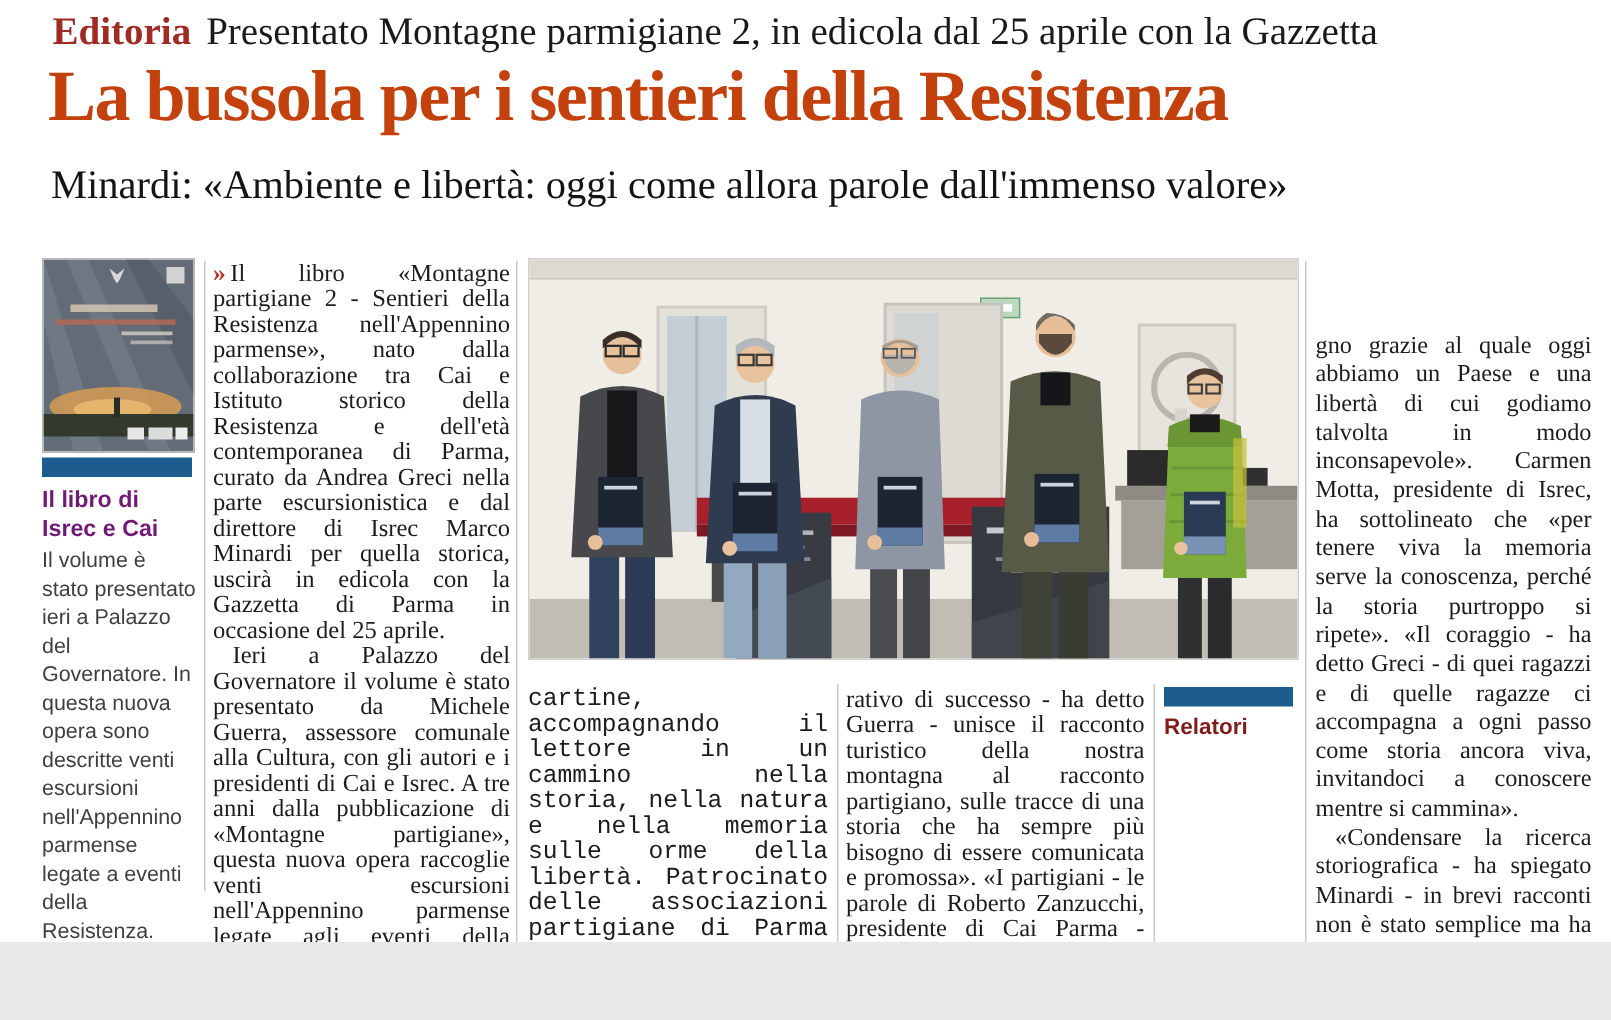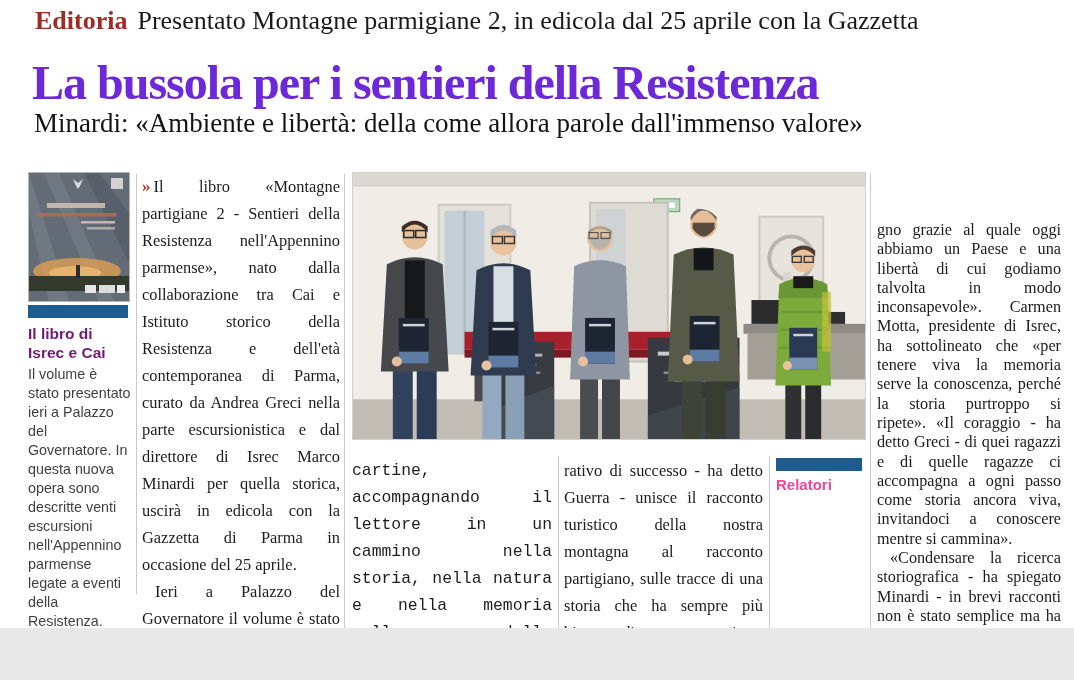--- a/index.html
+++ b/index.html
@@ -2,55 +2,55 @@
 <html><head>
 <meta charset="utf-8">
 <style>
   html,body{margin:0;padding:0;background:#e8e8e8;}
   #page{position:relative;width:1074px;height:628px;background:#ffffff;overflow:hidden;
         font-family:"Liberation Serif",serif;color:#1a1a1a;}
   
   .kicker{position:absolute;left:35px;top:6px;font-size:26px;white-space:nowrap;}
   .kicker .lbl{color:#9e2b24;font-weight:bold;margin-right:10px;}
   .headline{position:absolute;left:32px;top:40px;width:1020px;font-size:48px;font-weight:bold;
-            letter-spacing:-1px;color:#6d28d9;line-height:1.05;white-space:nowrap;margin-top:18px;}
+            letter-spacing:-1px;color:#c2410c;line-height:1.05;white-space:nowrap;}
   .subhead{position:absolute;left:34px;top:108px;width:1020px;font-size:27px;color:#141414;white-space:nowrap;}
   
   .vrule{position:absolute;width:1px;background:#c9c9c9;}
   
   .sidebar{position:absolute;left:28px;top:172px;width:104px;font-family:"Liberation Sans",sans-serif;}
   .cover{width:100px;height:128px;display:block;border:1px solid #b5b5b5;}
   .bluebar{width:100px;height:13px;background:#1c5c8f;margin-top:3px;}
   .sb-title{font-size:15.5px;font-weight:bold;color:#701a75;line-height:19px;margin-top:6px;}
   .sb-body{font-size:14.3px;color:#3f3f3f;line-height:19px;margin-top:3px;}
   
-  .col{position:absolute;font-size:16.4px;line-height:27px;text-align:justify;color:#1c1c1c;}
+  .col{position:absolute;font-size:16.4px;line-height:17px;text-align:justify;color:#1c1c1c;}
   .col p{margin:0;}
   .col p.ind{text-indent:13px;}
   .lead-mark{color:#b5342c;font-weight:bold;font-size:17px;letter-spacing:-2px;margin-right:5px;}
   
   .photo{position:absolute;left:352px;top:172px;width:514px;height:268px;border:1px solid #d0d0d0;
          box-sizing:border-box;background:#efece6;}
   .photo svg{display:block;width:100%;height:100%;}
   
   .caption{position:absolute;left:776px;top:458px;width:90px;font-family:"Liberation Sans",sans-serif;}
   .caption .bluebar{width:86px;height:13px;margin-top:0;}
-  .cap-title{font-size:15px;font-weight:bold;color:#ec4899;line-height:18px;margin-top:5px;}
+  .cap-title{font-size:15px;font-weight:bold;color:#7f1d1d;line-height:18px;margin-top:5px;}
   .cap-body{font-size:13.8px;color:#3f3f3f;line-height:18px;margin-top:2px;}
 </style>
 </head>
 <body>
 
 <div id="page">
 
   <div class="kicker">
     <span class="lbl">Editoria</span><span>Presentato Montagne parmigiane 2, in edicola dal 25 aprile con la Gazzetta</span>
   </div>
   <div class="headline">La bussola per i sentieri della Resistenza</div>
-  <div class="subhead">Minardi: «Ambiente e libertà: della come allora parole dall'immenso valore»</div>
+  <div class="subhead">Minardi: «Ambiente e libertà: oggi come allora parole dall'immenso valore»</div>
 
   <div class="vrule" style="left:136px;top:174px;height:420px;"></div>
   <div class="vrule" style="left:344px;top:174px;height:498px;"></div>
   <div class="vrule" style="left:558px;top:456px;height:216px;"></div>
   <div class="vrule" style="left:769px;top:456px;height:216px;"></div>
   <div class="vrule" style="left:870px;top:174px;height:498px;"></div>
 
   <div class="sidebar">
     <svg class="cover" viewBox="0 0 100 128">
       <rect x="0" y="0" width="100" height="128" fill="#626b76"></rect>

